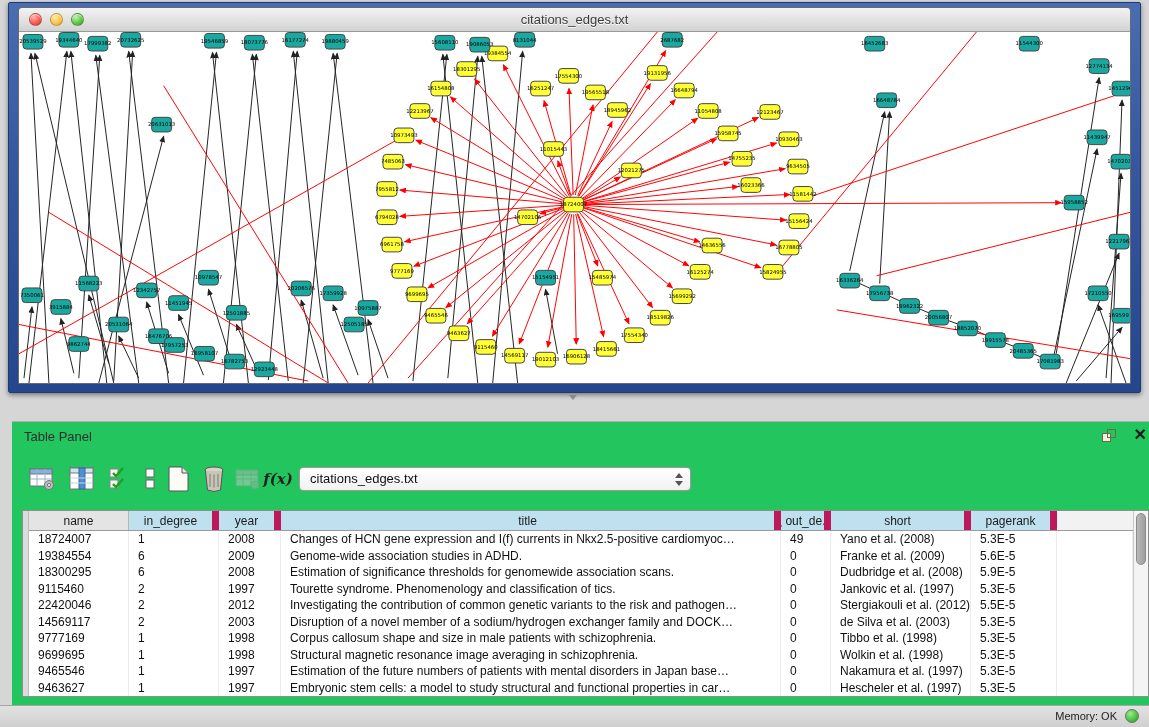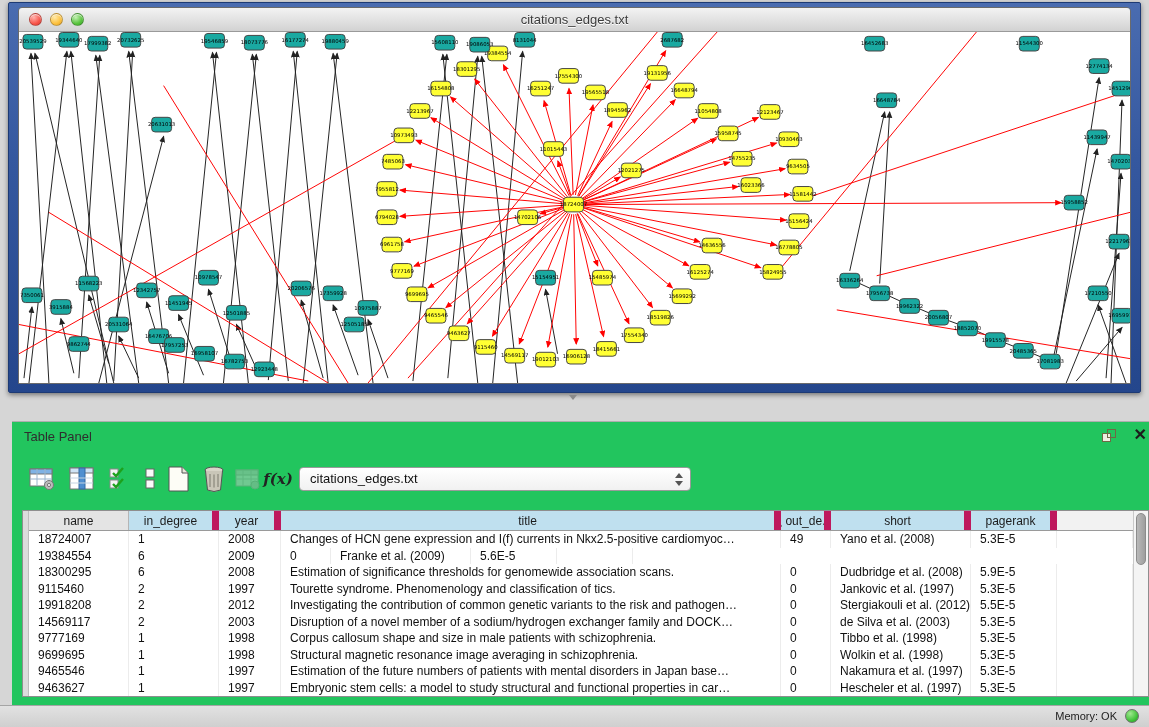--- a/index.html
+++ b/index.html
@@ -521,20 +521,21 @@
                 <div class="td" style="flex: 1 1 0%;">Changes of HCN gene expression and I(f) currents in Nkx2.5-positive cardiomyoc…</div>
                 <div class="td" style="flex: 0 0 50px;">49</div>
                 <div class="td" style="flex: 0 0 140px;">Yano et al. (2008)</div>
                 <div class="td" style="flex: 0 0 86px;">5.3E-5</div>
                 <div class="td" style="flex: 0 0 76px;"></div>
               </div>
               <div class="tr">
                 <div class="td" style="flex: 0 0 100px;">19384554</div>
                 <div class="td" style="flex: 0 0 90px;">6</div>
                 <div class="td" style="flex: 0 0 62px;">2009</div>
+                <div class="td" style="flex: 1 1 0%;">Genome-wide association studies in ADHD.</div>
                 <div class="td" style="flex: 0 0 50px;">0</div>
                 <div class="td" style="flex: 0 0 140px;">Franke et al. (2009)</div>
                 <div class="td" style="flex: 0 0 86px;">5.6E-5</div>
                 <div class="td" style="flex: 0 0 76px;"></div>
               </div>
               <div class="tr">
                 <div class="td" style="flex: 0 0 100px;">18300295</div>
                 <div class="td" style="flex: 0 0 90px;">6</div>
                 <div class="td" style="flex: 0 0 62px;">2008</div>
                 <div class="td" style="flex: 1 1 0%;">Estimation of significance thresholds for genomewide association scans.</div>
@@ -547,21 +548,21 @@
                 <div class="td" style="flex: 0 0 100px;">9115460</div>
                 <div class="td" style="flex: 0 0 90px;">2</div>
                 <div class="td" style="flex: 0 0 62px;">1997</div>
                 <div class="td" style="flex: 1 1 0%;">Tourette syndrome. Phenomenology and classification of tics.</div>
                 <div class="td" style="flex: 0 0 50px;">0</div>
                 <div class="td" style="flex: 0 0 140px;">Jankovic et al. (1997)</div>
                 <div class="td" style="flex: 0 0 86px;">5.3E-5</div>
                 <div class="td" style="flex: 0 0 76px;"></div>
               </div>
               <div class="tr">
-                <div class="td" style="flex: 0 0 100px;">19918208</div>
+                <div class="td" style="flex: 0 0 100px;">22420046</div>
                 <div class="td" style="flex: 0 0 90px;">2</div>
                 <div class="td" style="flex: 0 0 62px;">2012</div>
                 <div class="td" style="flex: 1 1 0%;">Investigating the contribution of common genetic variants to the risk and pathogen…</div>
                 <div class="td" style="flex: 0 0 50px;">0</div>
                 <div class="td" style="flex: 0 0 140px;">Stergiakouli et al. (2012)</div>
                 <div class="td" style="flex: 0 0 86px;">5.5E-5</div>
                 <div class="td" style="flex: 0 0 76px;"></div>
               </div>
               <div class="tr">
                 <div class="td" style="flex: 0 0 100px;">14569117</div>

